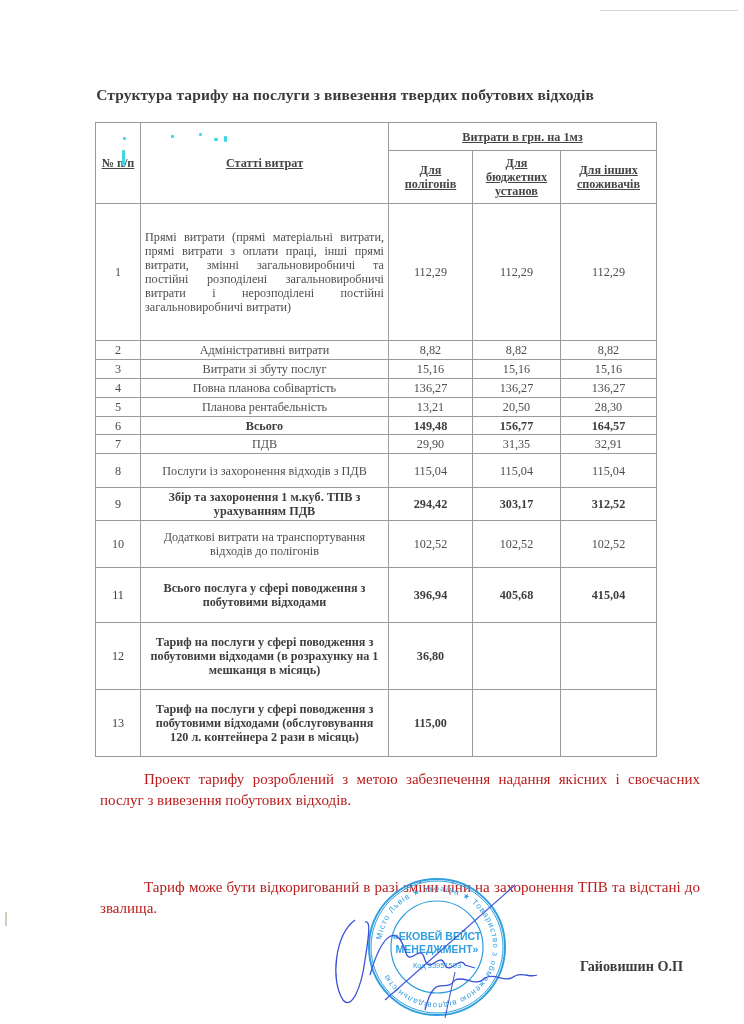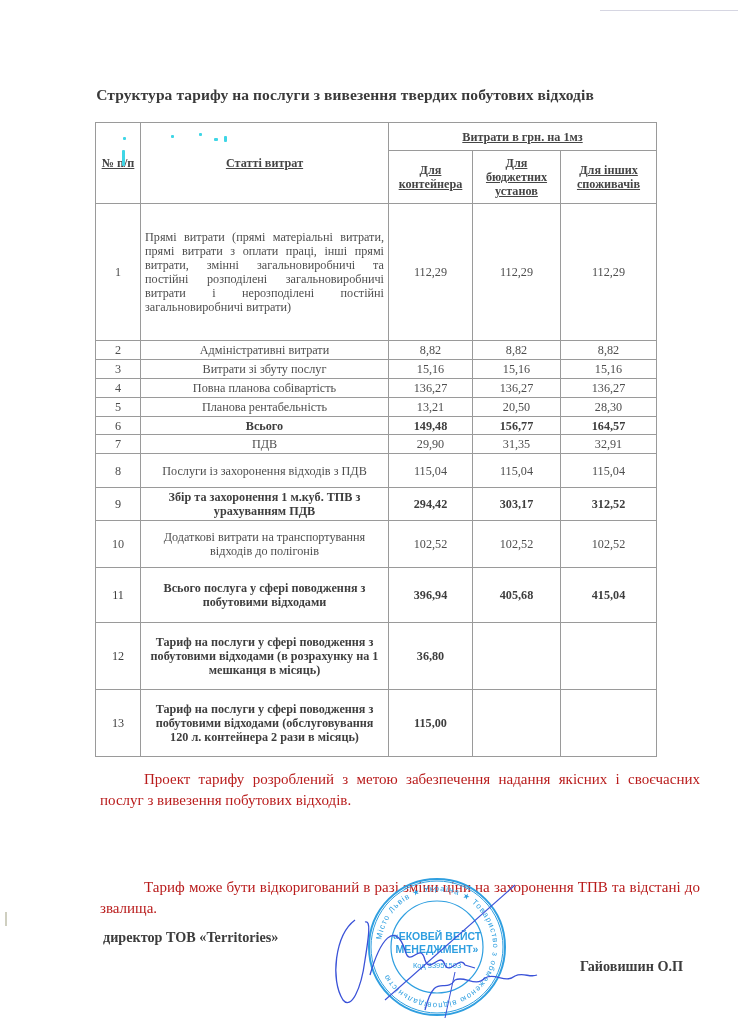--- a/index.html
+++ b/index.html
@@ -44,21 +44,21 @@
       <tr style="height:28px">
     <th rowspan="2">
       <span>№ п/п</span>
     </th>
     <th rowspan="2">
       <span>Статті витрат</span>
     </th>
     <th colspan="3">Витрати в грн. на 1мз</th>
   </tr>
   <tr style="height:53px">
-    <th>Для контейнера</th>
+    <th>Для полігонів</th>
     <th>Для бюджетних установ</th>
     <th>Для інших споживачів</th>
   </tr>
 
   <tr style="height:137px">
     <td class="num">1</td>
     <td class="desc justify">Прямі витрати (прямі матеріальні витрати, прямі витрати з оплати праці, інші прямі витрати, змінні загальновиробничі та постійні розподілені загальновиробничі витрати і нерозподілені постійні загальновиробничі витрати)</td>
     <td class="val">112,29</td>
     <td class="val">112,29</td>
     <td class="val">112,29</td>
@@ -156,21 +156,20 @@
 <div class="speck" style="left:199px;top:133px;width:3px;height:3px;"></div>
 <div class="speck" style="left:214px;top:138px;width:4px;height:3px;"></div>
 <div class="speck" style="left:224px;top:136px;width:3px;height:6px;"></div>
 
 <div class="note indent" style="top:769px;">Проект тарифу розроблений з метою забезпечення надання якісних і своєчасних послуг з вивезення побутових відходів.</div>
 <div class="note indent" style="top:859px;margin-top:18px;">Тариф може бути відкоригований  в разі зміни ціни на захоронення ТПВ та відстані до звалища.</div>
 
 <div class="edge-mark"></div>
 
 <div class="sig-left">
-  <div>директор ТОВ «Territories»</div>
 </div>
 
 <svg class="stamp" viewBox="0 0 150 150">
   <defs>
     <path id="ringPath" d="M75,75 m-56,0 a56,56 0 1,1 112,0 a56,56 0 1,1 -112,0"></path>
   </defs>
   <circle cx="75" cy="75" r="68" fill="none" stroke="#2f9fe0" stroke-width="2"></circle>
   <circle cx="75" cy="75" r="66" fill="none" stroke="#2f9fe0" stroke-width="1"></circle>
   <circle cx="75" cy="75" r="46" fill="none" stroke="#2f9fe0" stroke-width="1.2"></circle>
   <text font-family="Liberation Sans, sans-serif" font-size="8" fill="#2f9fe0" letter-spacing="1">

